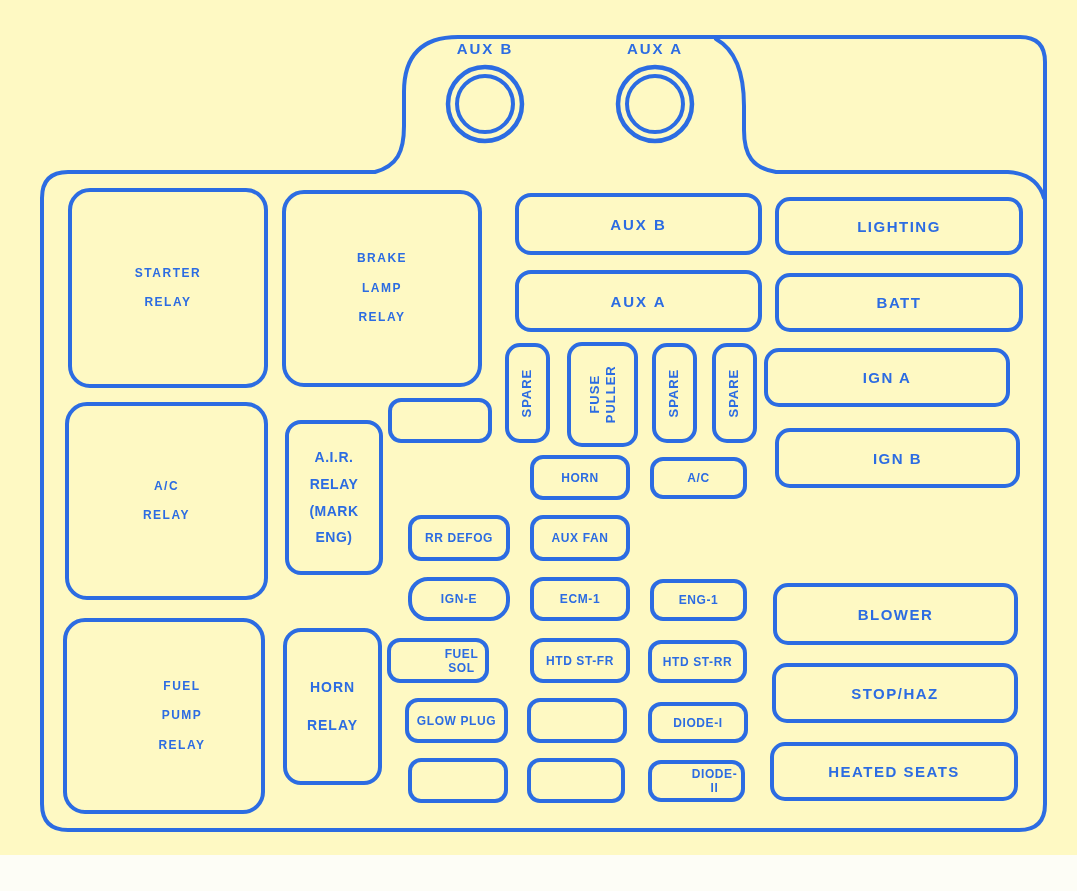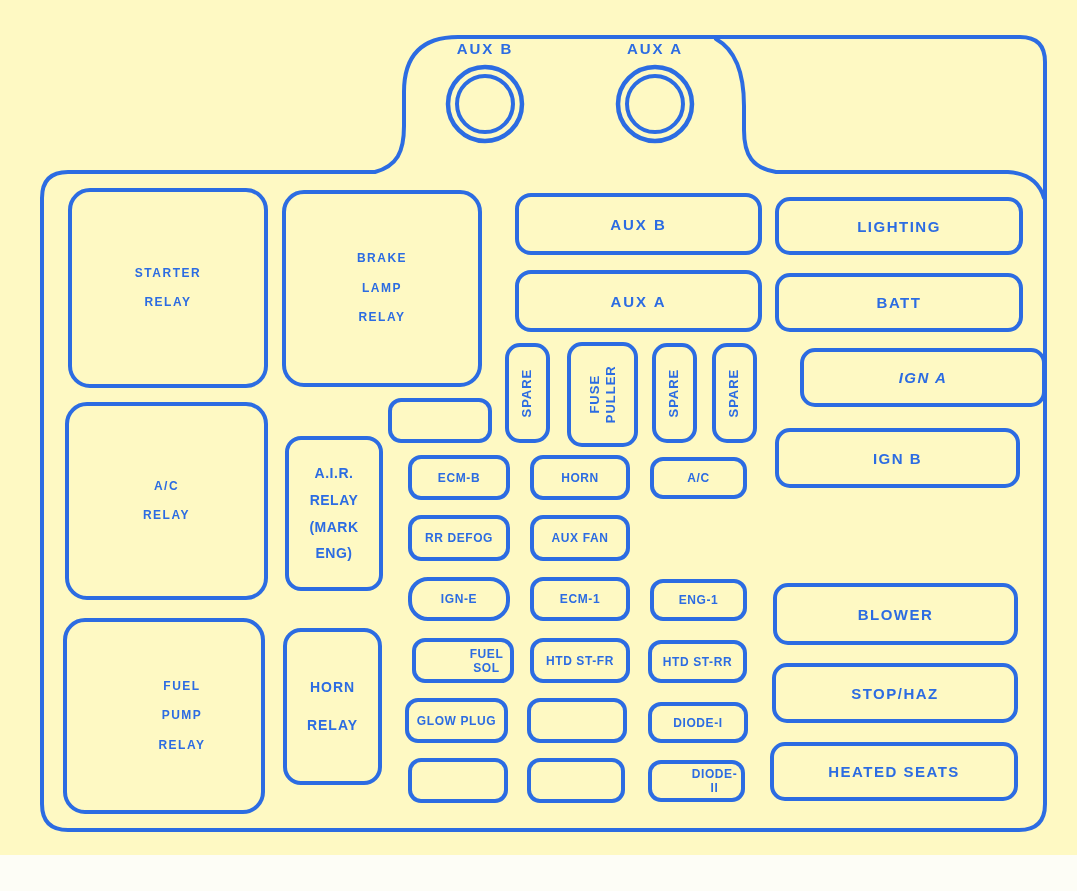--- a/index.html
+++ b/index.html
@@ -60,21 +60,21 @@
 RELAY</div>
   <div class="box relay-lg" style="left:65px;top:402px;width:203px;height:198px;">A/C
 RELAY</div>
   <div class="box relay-lg" style="left:63px;top:618px;width:202px;height:196px;padding-left:36px;">FUEL
 PUMP
 RELAY</div>
 
   <div class="box relay-lg" style="left:282px;top:190px;width:200px;height:197px;">BRAKE
 LAMP
 RELAY</div>
-  <div class="box relay-air" style="left:285px;top:436px;width:98px;height:155px;">A.I.R.
+  <div class="box relay-air" style="left:285px;top:420px;width:98px;height:155px;">A.I.R.
 RELAY
 (MARK
 ENG)</div>
   <div class="box relay-sm" style="left:283px;top:628px;width:99px;height:157px;">HORN
 RELAY</div>
 
   <div class="box maxi" style="left:515px;top:193px;width:247px;height:62px;">AUX B</div>
   <div class="box maxi" style="left:515px;top:270px;width:247px;height:62px;">AUX A</div>
 
   <div class="box vfuse" style="left:505px;top:343px;width:45px;height:100px;">
@@ -86,44 +86,43 @@
   </div>
   <div class="box vfuse" style="left:652px;top:343px;width:45px;height:100px;">
     <span class="rot">SPARE</span>
   </div>
   <div class="box vfuse" style="left:712px;top:343px;width:45px;height:100px;">
     <span class="rot">SPARE</span>
   </div>
 
   <div class="box gridfuse" style="left:388px;top:398px;width:104px;height:45px;"></div>
 
-  <div class="box gridfuse" style="left:408px;top:455px;width:102px;height:45px;">ECM-B</div>
   <div class="box gridfuse" style="left:530px;top:455px;width:100px;height:45px;">HORN</div>
   <div class="box gridfuse" style="left:650px;top:457px;width:97px;height:42px;">A/C</div>
 
   <div class="box gridfuse" style="left:408px;top:515px;width:102px;height:46px;">RR DEFOG</div>
   <div class="box gridfuse" style="left:530px;top:515px;width:100px;height:46px;">AUX FAN</div>
 
   <div class="box gridfuse" style="left:408px;top:577px;width:102px;height:44px;border-radius:20px;">IGN-E</div>
   <div class="box gridfuse" style="left:530px;top:577px;width:100px;height:44px;">ECM-1</div>
   <div class="box gridfuse" style="left:650px;top:579px;width:97px;height:42px;">ENG-1</div>
 
-  <div class="box gridfuse" style="left:412px;top:638px;width:102px;height:45px;padding-left:47px;">FUEL SOL</div>
+  <div class="box gridfuse" style="left:387px;top:638px;width:102px;height:45px;padding-left:47px;">FUEL SOL</div>
   <div class="box gridfuse" style="left:530px;top:638px;width:100px;height:45px;">HTD ST-FR</div>
   <div class="box gridfuse" style="left:648px;top:640px;width:99px;height:43px;">HTD ST-RR</div>
 
   <div class="box gridfuse" style="left:405px;top:698px;width:103px;height:45px;">GLOW PLUG</div>
   <div class="box gridfuse" style="left:527px;top:698px;width:100px;height:45px;"></div>
   <div class="box gridfuse" style="left:648px;top:702px;width:100px;height:41px;">DIODE-I</div>
 
   <div class="box gridfuse" style="left:408px;top:758px;width:100px;height:45px;"></div>
   <div class="box gridfuse" style="left:527px;top:758px;width:98px;height:45px;"></div>
   <div class="box gridfuse" style="left:648px;top:760px;width:97px;height:42px;padding-left:36px;">DIODE-II</div>
 
   <div class="box rightfuse" style="left:775px;top:197px;width:248px;height:58px;">LIGHTING</div>
   <div class="box rightfuse" style="left:775px;top:273px;width:248px;height:59px;">BATT</div>
-  <div class="box rightfuse" style="left:800px;top:348px;width:246px;height:59px;font-style:italic;">IGN A</div>
+  <div class="box rightfuse" style="left:764px;top:348px;width:246px;height:59px;">IGN A</div>
   <div class="box rightfuse" style="left:775px;top:428px;width:245px;height:60px;">IGN B</div>
   <div class="box rightfuse" style="left:773px;top:583px;width:245px;height:62px;">BLOWER</div>
   <div class="box rightfuse" style="left:772px;top:663px;width:246px;height:60px;">STOP/HAZ</div>
   <div class="box rightfuse" style="left:770px;top:742px;width:248px;height:59px;">HEATED SEATS</div>
 
 </div>
 
 </body></html>

